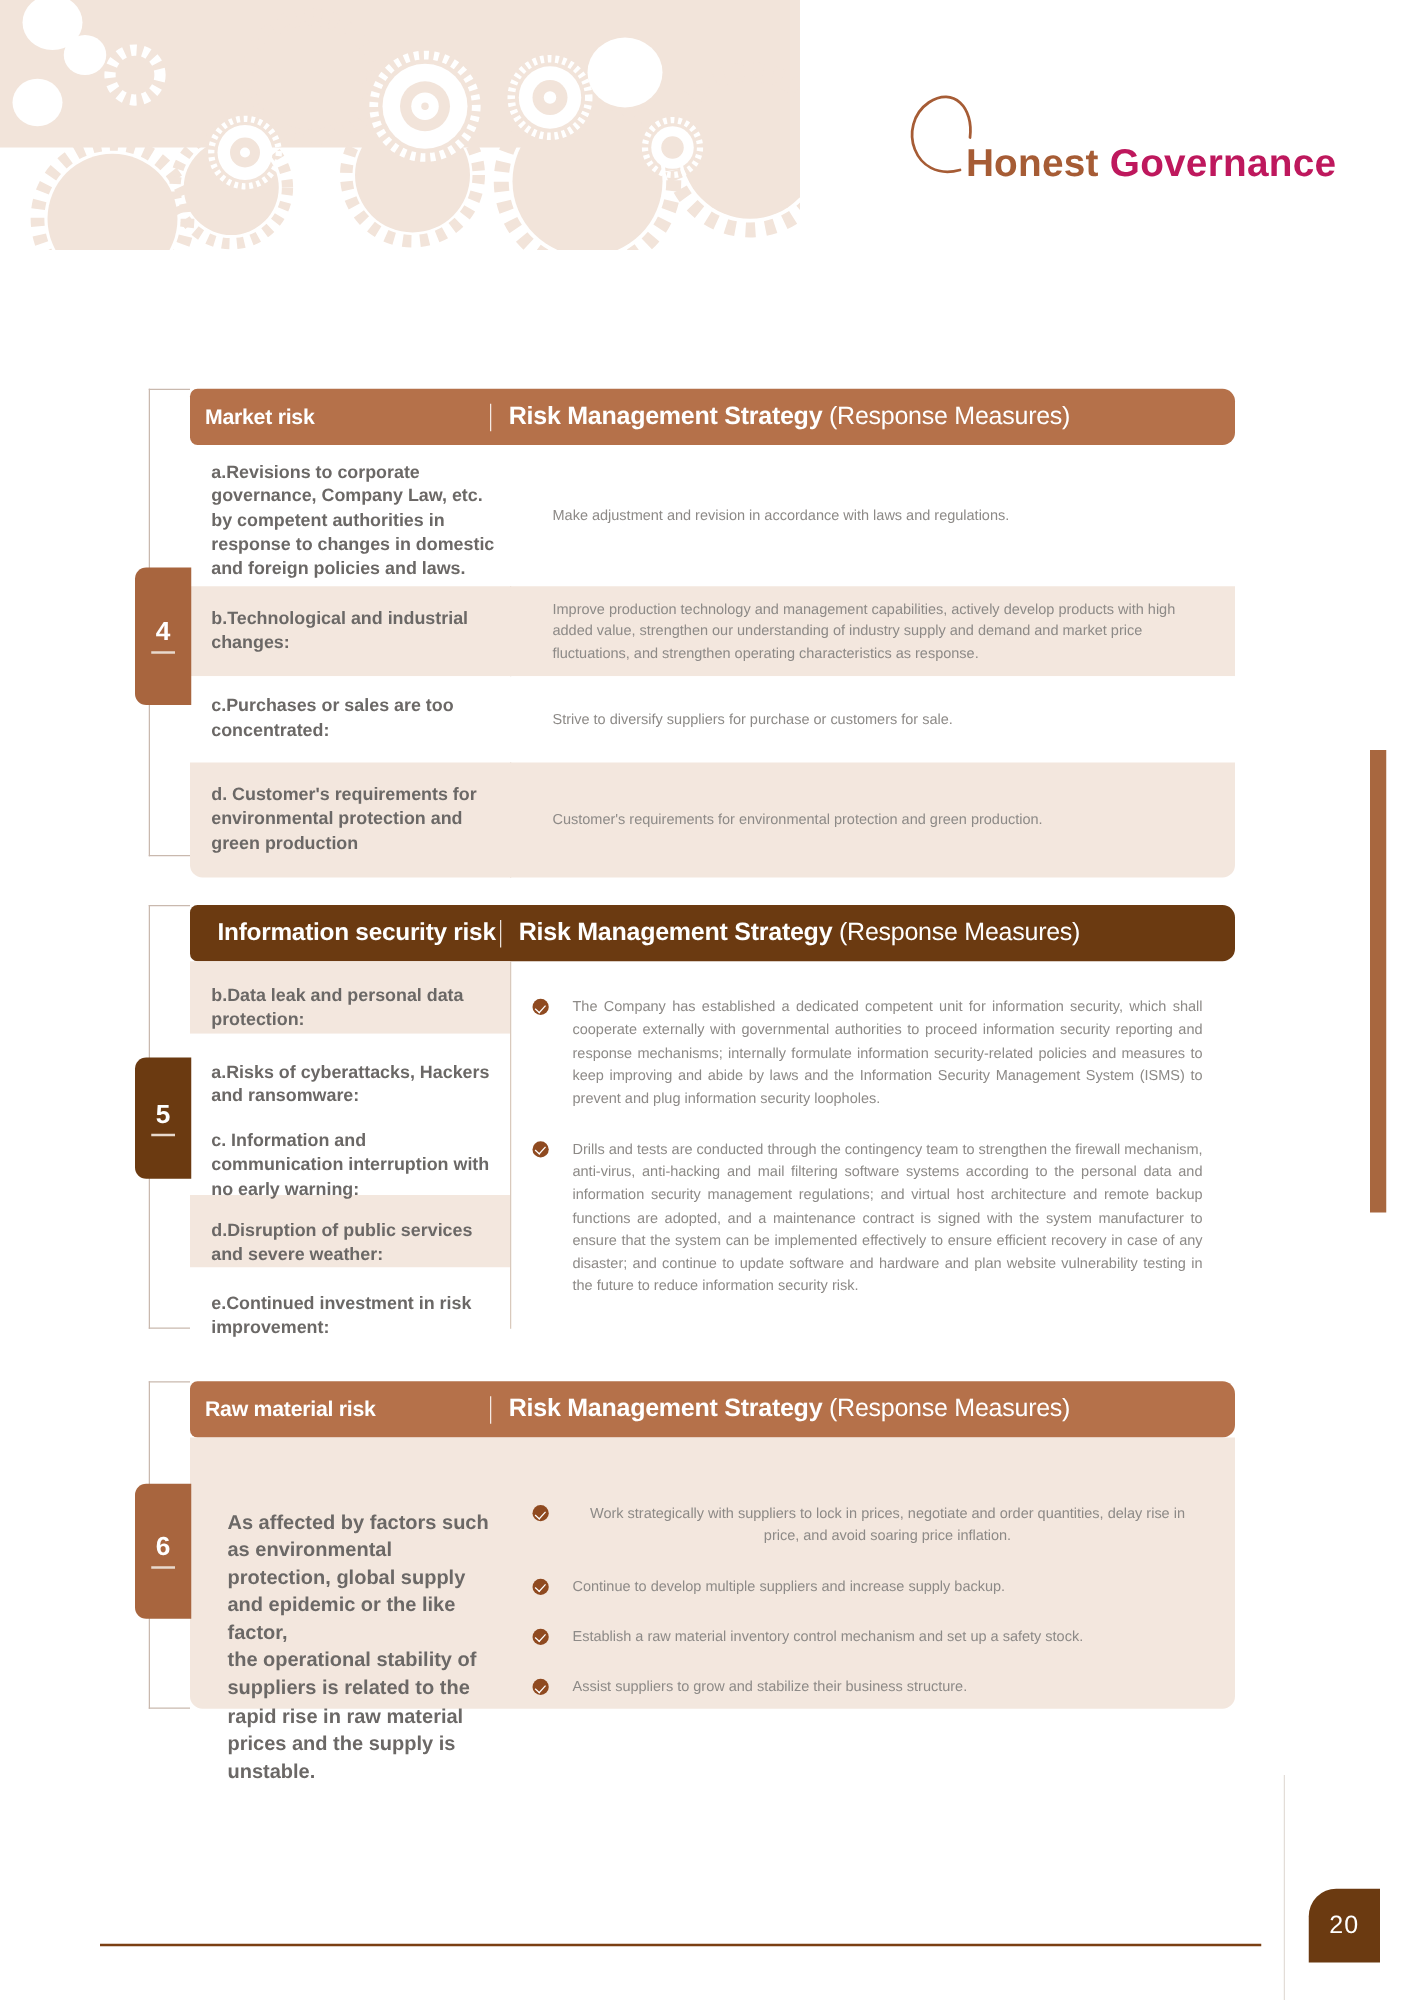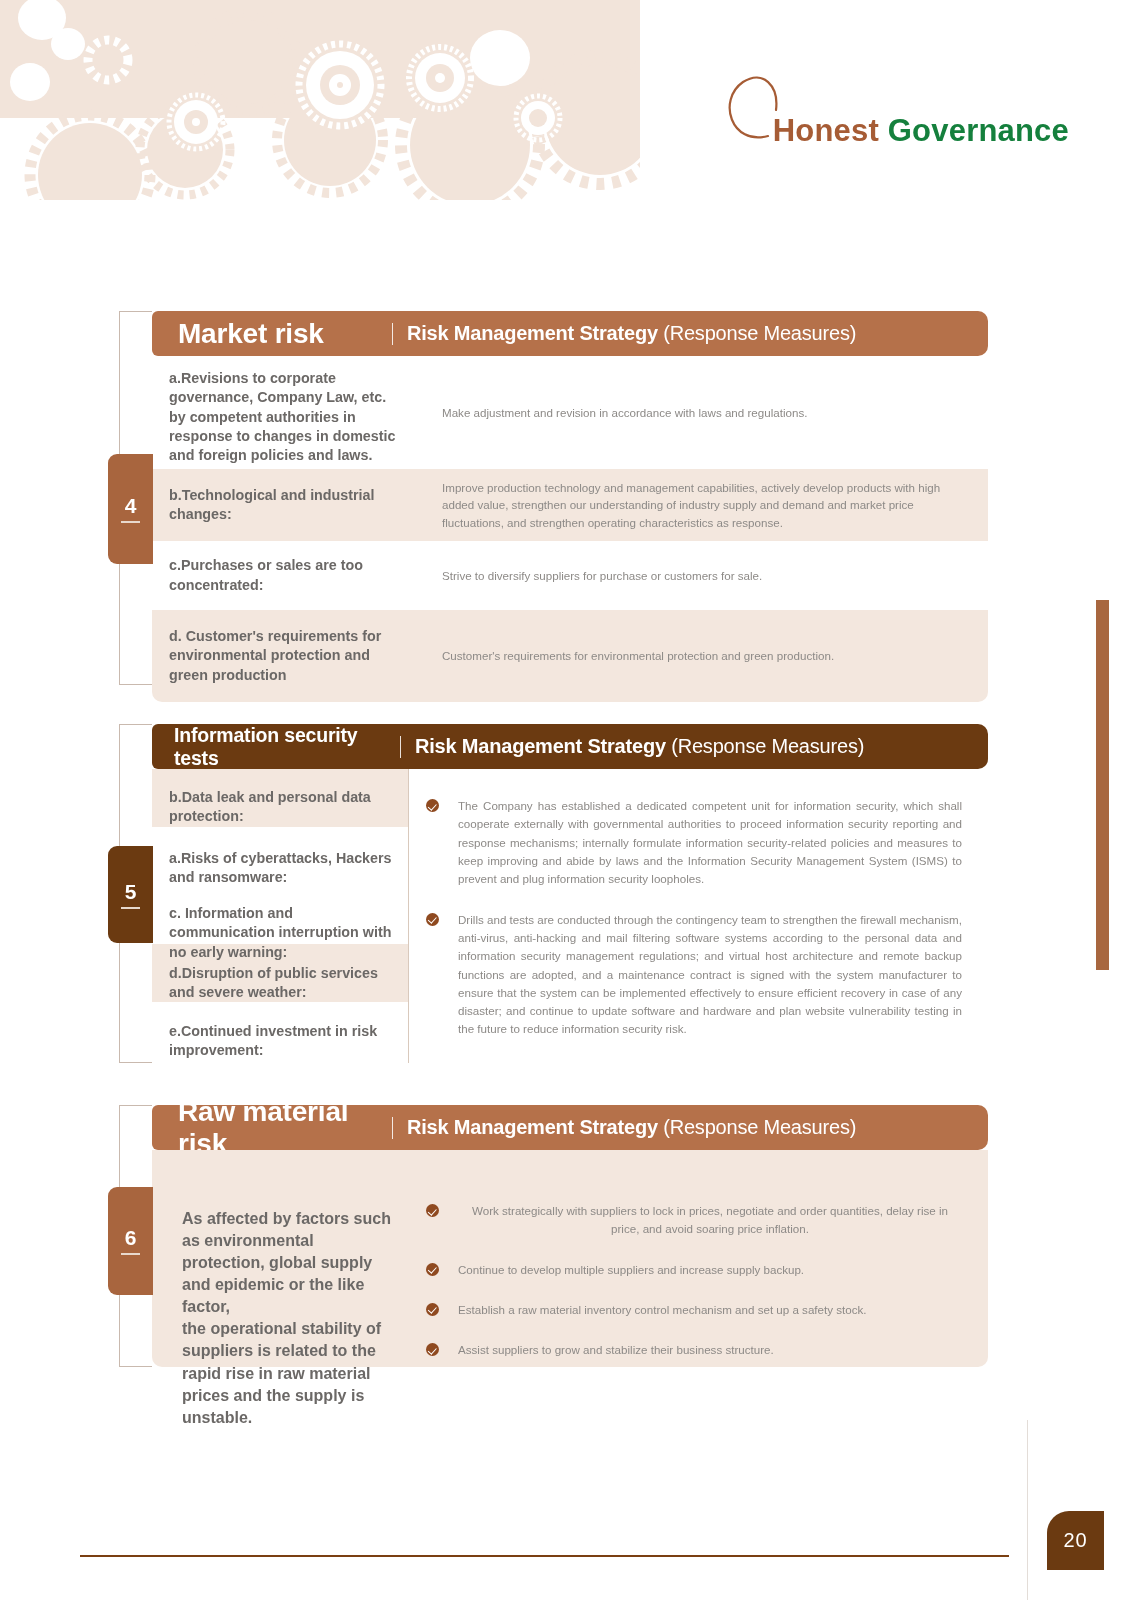--- a/index.html
+++ b/index.html
@@ -42,21 +42,21 @@
   .brand-arc svg { position: absolute; left: 0; top: 0; }
   .brand-text {
     font-size: 31px;
     font-weight: bold;
     letter-spacing: .2px;
     line-height: 1;
     padding-bottom: 4px;
     white-space: nowrap;
   }
   .brand-honest { color: #a65c35; }
-  .brand-gov { color: #15803d; }
+  .brand-gov { color: #be185d; }
 
   
   .block {
     position: absolute;
     left: 119px;
     width: 869px;
   }
 
   
   .rail {
@@ -104,23 +104,23 @@
 
   .bar {
     height: 45px;
     border-radius: 6px 10px 10px 6px;
     display: flex;
     align-items: center;
     color: #ffffff;
     position: relative;
   }
   .bar .risk-name {
-    font-size: 28px;
-    font-weight: bold;
-    padding-left: 26px;
+    font-size: 17px;
+    font-weight: bold;
+    padding-left: 12px;
     width: 240px;
     letter-spacing: -.2px;
   }
   .bar .risk-name.wide { width: 248px; padding-left: 22px; font-size: 19.5px; }
   .bar .divider {
     width: 1px;
     height: 22px;
     background: #ffffff;
     opacity: .85;
     margin-right: 14px;
@@ -389,34 +389,34 @@
 
 <div class="block" id="block-5" style="top:724px; height:339px;">
   <div class="rail"></div>
   <div class="num-tab" style="background:#6b3a11; top:122px; height:97px;">
     <span class="num">5</span>
     <span class="rule"></span>
   </div>
 
   <div class="panel">
     <div class="bar" style="background:#6b3a11;">
-      <div class="risk-name wide">Information security tests</div>
+      <div class="risk-name wide">Information security risk</div>
       <div class="divider"></div>
       <div class="strategy">
         <span>Risk Management Strategy </span><span class="light">(Response Measures)</span>
       </div>
     </div>
 
     <div class="split" style="height:294px;">
       <div class="vline"></div>
       <div class="left-col">
         <div class="item shade" style="height:58px;padding-top:19px;">b.Data leak and personal data protection:</div>
         <div class="item plain" style="height:58px;padding-top:22px;">a.Risks of cyberattacks, Hackers and ransomware:</div>
         <div class="item plain" style="height:59px;padding-top:19px;">c. Information and communication interruption with no early warning:</div>
-        <div class="item shade" style="height:58px;padding-top:20px;">d.Disruption of public services and severe weather:</div>
+        <div class="item shade" style="height:58px;padding-top:20px;margin-top:12px;">d.Disruption of public services and severe weather:</div>
         <div class="item plain" style="height:61px;padding-top:20px;">e.Continued investment in risk improvement:</div>
       </div>
       <div class="right-col">
         <ul class="checks">
           <li>
             <span class="chk"></span>
             <span class="chk-text">The Company has established a dedicated competent unit for information security, which shall cooperate externally with governmental authorities to proceed information security reporting and response mechanisms; internally formulate information security-related policies and measures to keep improving and abide by laws and the Information Security Management System (ISMS) to prevent and plug information security loopholes.</span>
           </li>
           <li>
             <span class="chk"></span>

